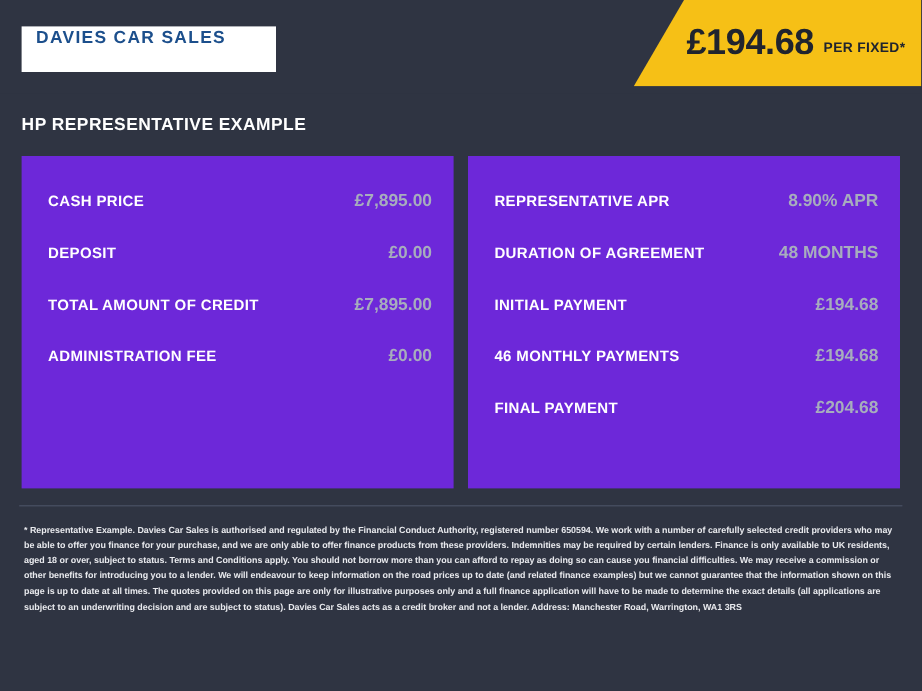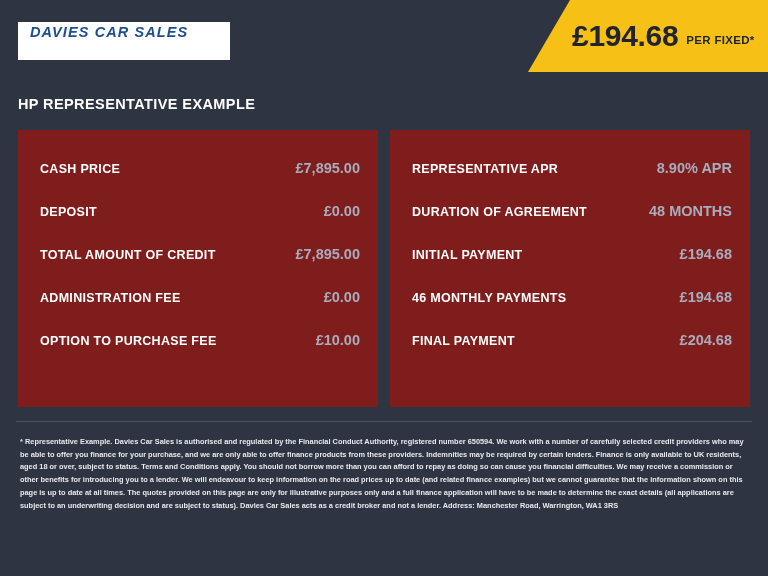--- a/index.html
+++ b/index.html
@@ -26,21 +26,20 @@
     left: 18px;
     top: 22px;
     width: 212px;
     height: 38px;
     background: #ffffff;
     display: flex;
     align-items: flex-start;
     justify-content: flex-start;
     padding-left: 12px;
     box-sizing: border-box;
-    font-style: italic;
   }
   .logo-text {
     color: #1c4f8c;
     font-size: 14.5px;
     font-weight: bold;
     letter-spacing: 1.1px;
     font-variant: small-caps;
     text-transform: uppercase;
     line-height: 1;
     padding-top: 3px;
@@ -85,21 +84,21 @@
     color: #ffffff;
   }
 
   
   .panels {
     display: flex;
     gap: 12px;
     margin: 18px 18px 0 18px;
   }
   .panel {
-    background: #7f1d1d;
+    background: #6d28d9;
     flex: 1 1 0;
     padding: 16px 18px 16px 22px;
     box-sizing: border-box;
     height: 277px;
   }
   .row {
     display: flex;
     justify-content: space-between;
     align-items: baseline;
     padding: 13.5px 0;
@@ -159,24 +158,20 @@
       <span class="value">£0.00</span>
     </div>
     <div class="row">
       <span class="label">TOTAL AMOUNT OF CREDIT</span>
       <span class="value">£7,895.00</span>
     </div>
     <div class="row">
       <span class="label">ADMINISTRATION FEE</span>
       <span class="value">£0.00</span>
     </div>
-    <div class="row">
-      <span class="label">OPTION TO PURCHASE FEE</span>
-      <span class="value">£10.00</span>
-    </div>
   </div>
 
   <div class="panel">
     <div class="row">
       <span class="label">REPRESENTATIVE APR</span>
       <span class="value">8.90% APR</span>
     </div>
     <div class="row">
       <span class="label">DURATION OF AGREEMENT</span>
       <span class="value">48 MONTHS</span>

